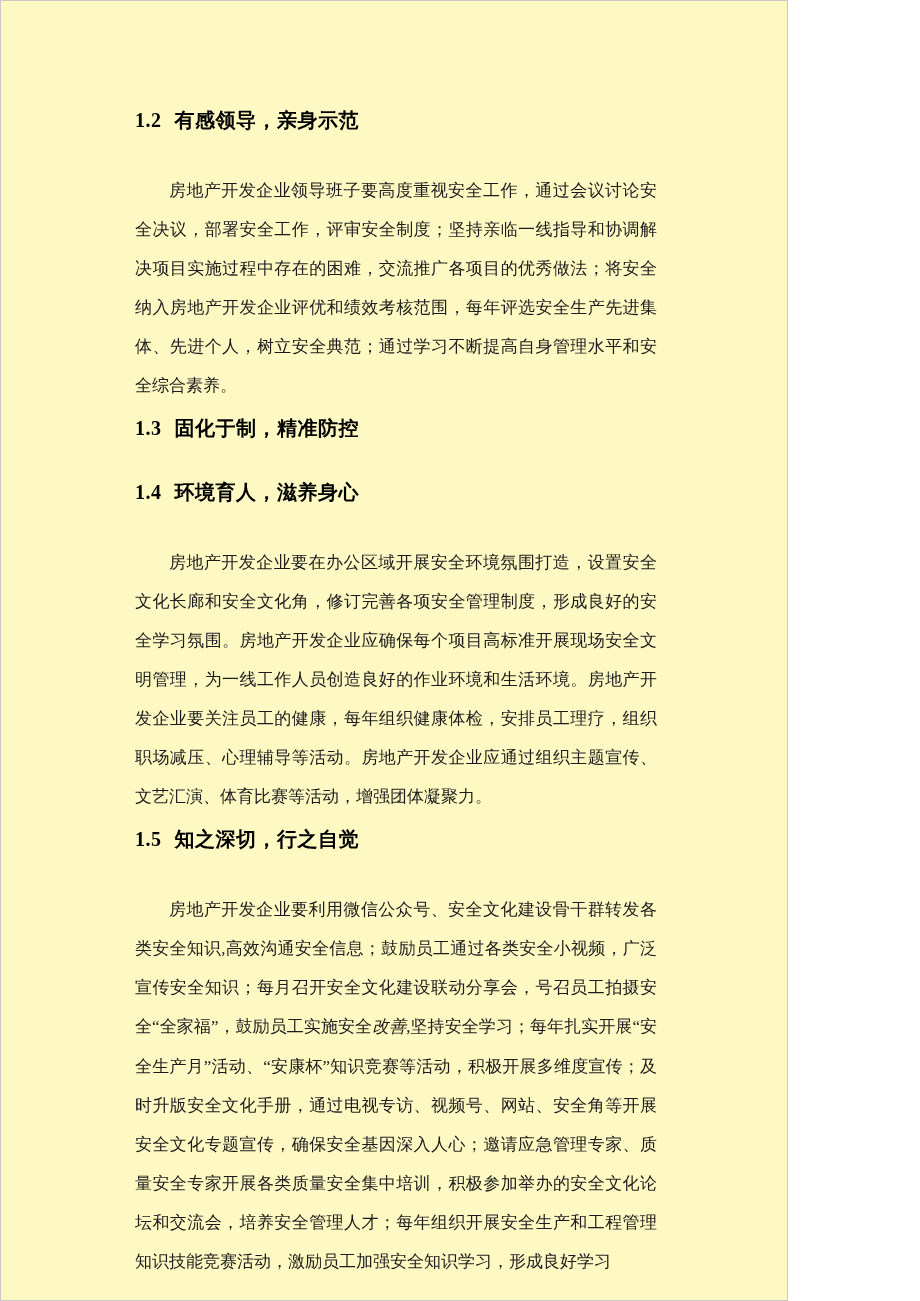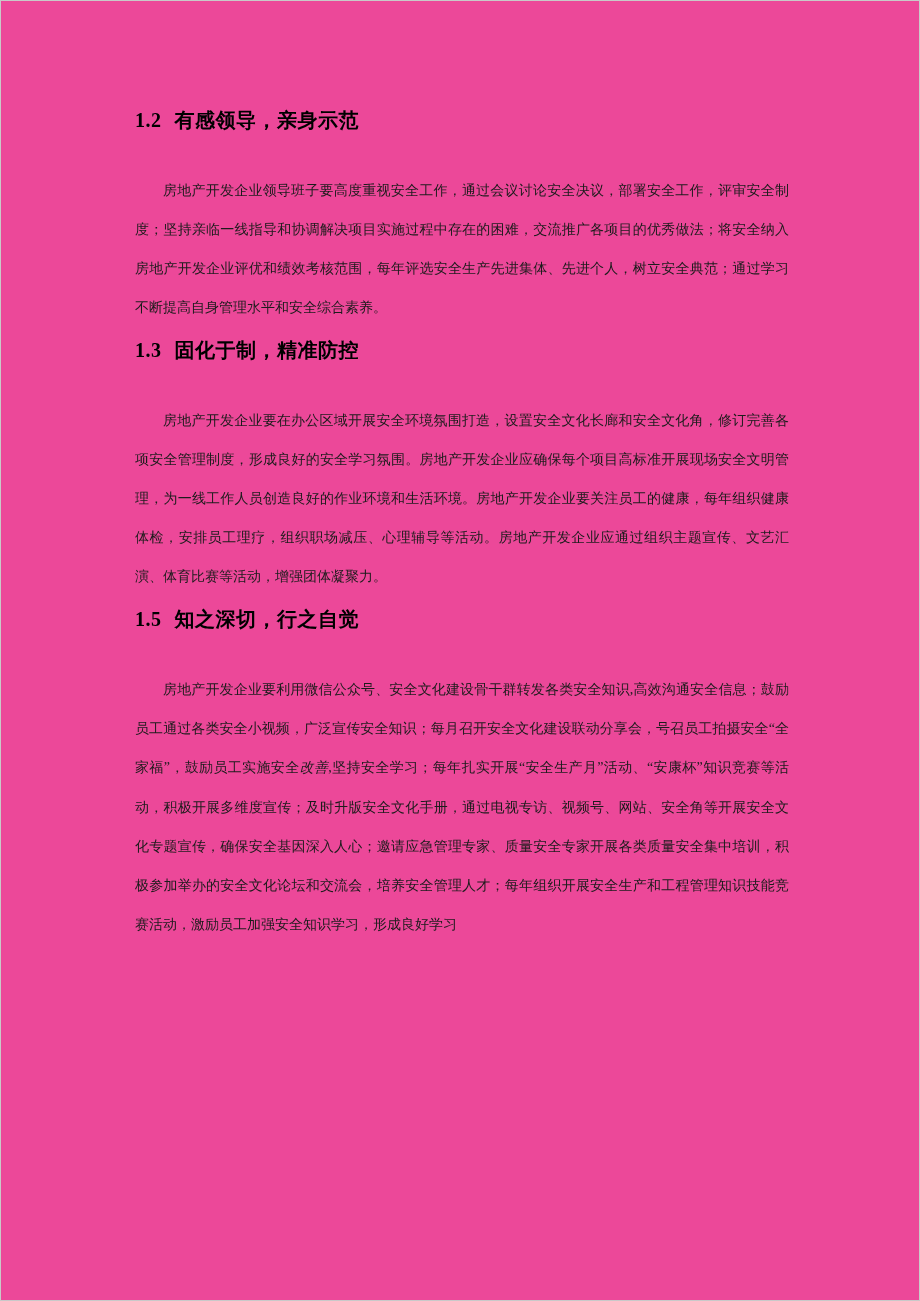--- a/index.html
+++ b/index.html
@@ -2,24 +2,24 @@
 <html><head>
 <meta charset="utf-8">
 <style>
   html, body {
     margin: 0;
     padding: 0;
     background: #ffffff;
   }
   .page {
     position: relative;
-    width: 920px;
+    width: 788px;
     height: 1301px;
     box-sizing: border-box;
-    background: #ec4899;
+    background: #fef9c3;
     border: 1px solid #c9c9c9;
     padding: 106px 130px 0 134px;
     overflow: hidden;
     font-family: "Liberation Serif", "DejaVu Serif", serif;
     color: #1c1c1c;
   }
   .doc-section h2 {
     font-size: 20px;
     line-height: 26px;
     font-weight: bold;
@@ -29,21 +29,21 @@
     letter-spacing: 0.5px;
   }
   .doc-section:first-child h2 {
     margin-top: 0;
   }
   .doc-section h2 .hnum {
     margin-right: 13px;
     font-family: "Liberation Serif", "DejaVu Serif", serif;
   }
   .doc-section p {
-    font-size: 14px;
+    font-size: 17px;
     line-height: 39px;
     margin: 0;
     text-align: justify;
     text-indent: 2em;
     word-break: break-all;
   }
   .doc-section p em {
     font-style: italic;
     font-family: Liberation Mono, monospace;
   }
@@ -60,20 +60,23 @@
     <p>房地产开发企业领导班子要高度重视安全工作，通过会议讨论安全决议，部署安全工作，评审安全制度；坚持亲临一线指导和协调解决项目实施过程中存在的困难，交流推广各项目的优秀做法；将安全纳入房地产开发企业评优和绩效考核范围，每年评选安全生产先进集体、先进个人，树立安全典范；通过学习不断提高自身管理水平和安全综合素养。</p>
   </section>
 
   <section class="doc-section">
     <h2>
       <span class="hnum">1.3</span><span class="htitle">固化于制，精准防控</span>
     </h2>
   </section>
 
   <section class="doc-section">
+    <h2>
+      <span class="hnum">1.4</span><span class="htitle">环境育人，滋养身心</span>
+    </h2>
     <p>房地产开发企业要在办公区域开展安全环境氛围打造，设置安全文化长廊和安全文化角，修订完善各项安全管理制度，形成良好的安全学习氛围。房地产开发企业应确保每个项目高标准开展现场安全文明管理，为一线工作人员创造良好的作业环境和生活环境。房地产开发企业要关注员工的健康，每年组织健康体检，安排员工理疗，组织职场减压、心理辅导等活动。房地产开发企业应通过组织主题宣传、文艺汇演、体育比赛等活动，增强团体凝聚力。</p>
   </section>
 
   <section class="doc-section">
     <h2>
       <span class="hnum">1.5</span><span class="htitle">知之深切，行之自觉</span>
     </h2>
     <p><span>房地产开发企业要利用微信公众号、安全文化建设骨干群转发各类安全知识,高效沟通安全信息；鼓励员工通过各类安全小视频，广泛宣传安全知识；每月召开安全文化建设联动分享会，号召员工拍摄安全“全家福”，鼓励员工实施安全</span><em>改善</em><span>,坚持安全学习；每年扎实开展“安全生产月”活动、“安康杯”知识竞赛等活动，积极开展多维度宣传；及时升版安全文化手册，通过电视专访、视频号、网站、安全角等开展安全文化专题宣传，确保安全基因深入人心；邀请应急管理专家、质量安全专家开展各类质量安全集中培训，积极参加举办的安全文化论坛和交流会，培养安全管理人才；每年组织开展安全生产和工程管理知识技能竞赛活动，激励员工加强安全知识学习，形成良好学习</span></p>
   </section>
 

